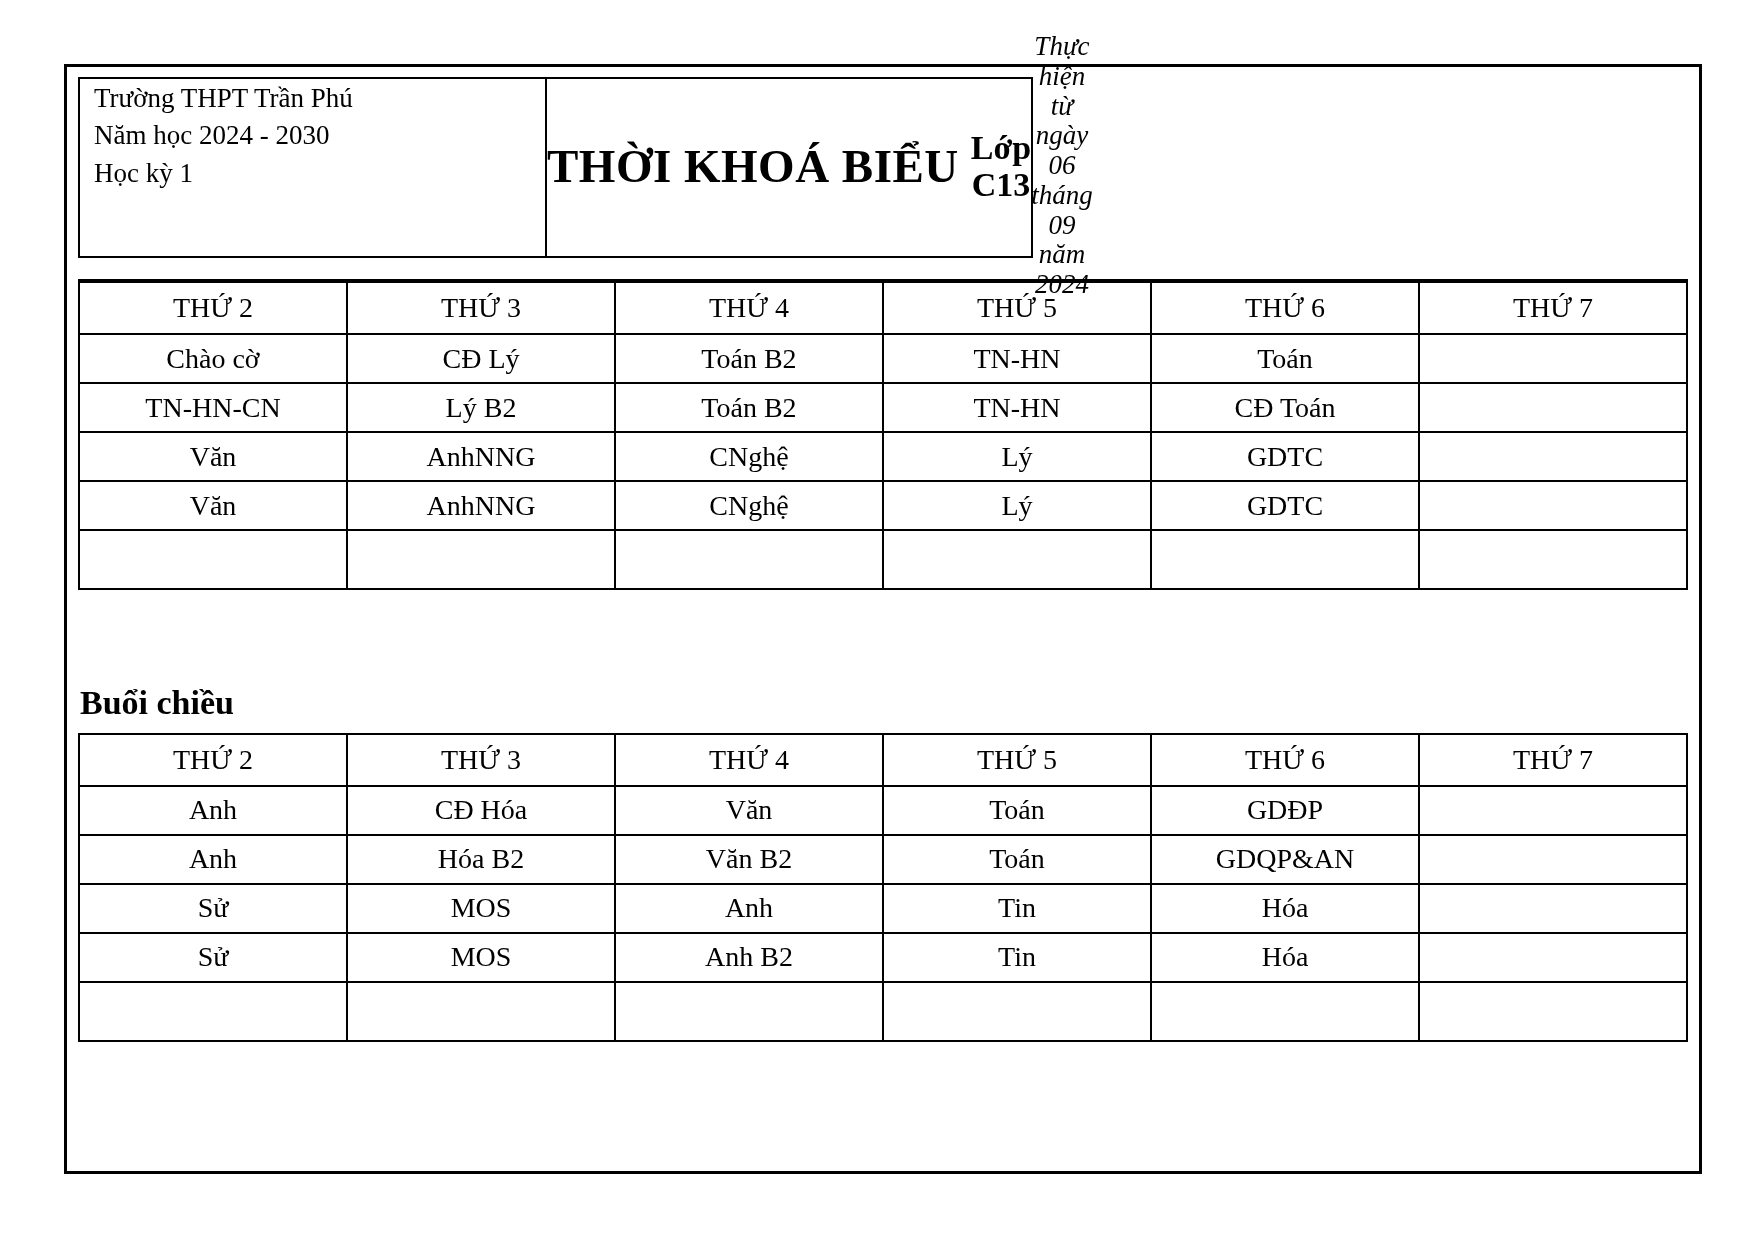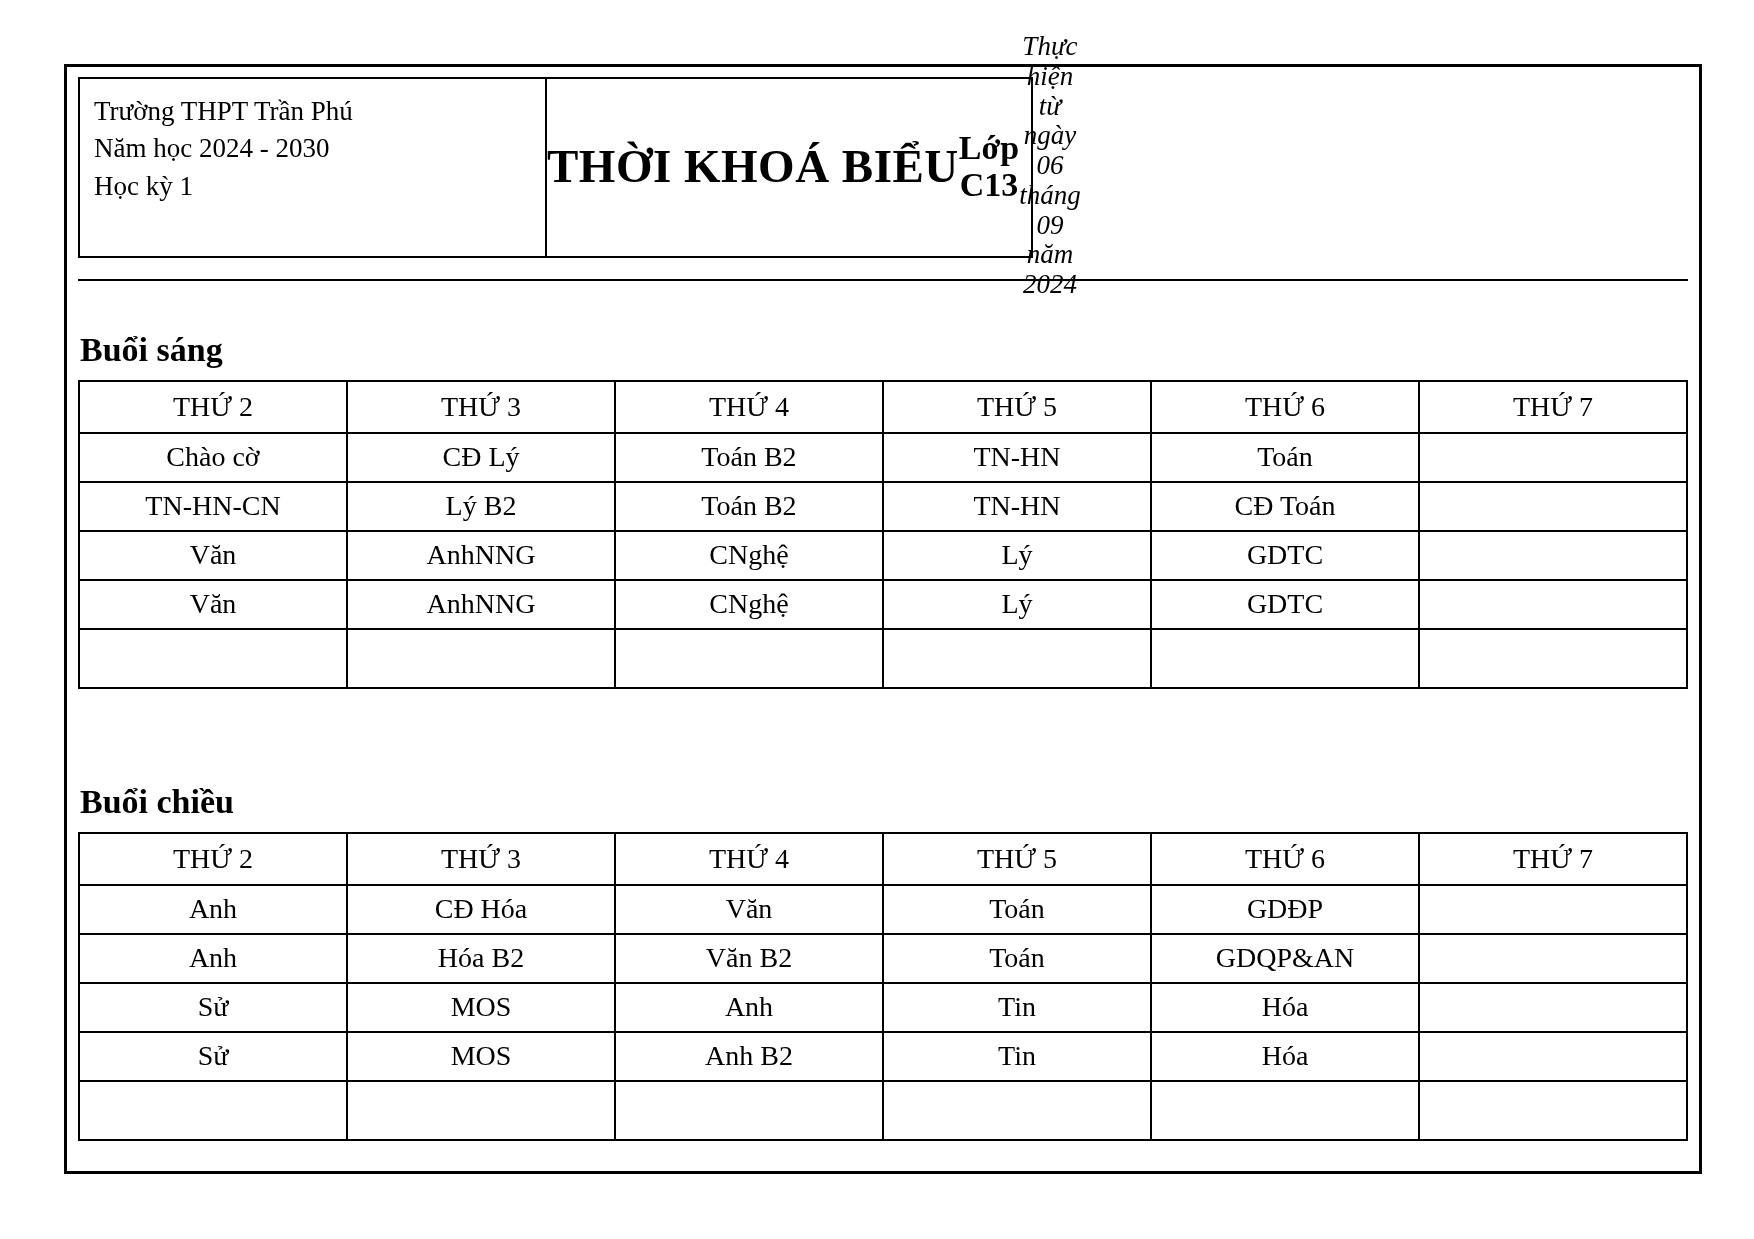--- a/index.html
+++ b/index.html
@@ -33,21 +33,21 @@
     box-sizing: border-box;
   }
   .hcell {
     border: 2px solid #000;
     box-sizing: border-box;
     height: 100%;
   }
   .hcell + .hcell { margin-left: -2px; }
   .h-left {
     width: 469px;
-    padding: 14px 14px;
+    padding: 1px 14px;
     font-size: 27px;
     line-height: 1.38;
   }
   .h-mid {
     width: 488px;
     display: flex;
     flex-direction: row;
     align-items: center;
     justify-content: space-between;
     text-align: center;
@@ -61,20 +61,21 @@
     font-size: 47px;
     font-weight: bold;
     line-height: 1.12;
     letter-spacing: 0.5px;
     white-space: nowrap;
   }
   .doc-class {
     font-size: 34px;
     font-weight: bold;
     line-height: 1.1;
+    margin-left: 12px;
   }
   .doc-date {
     font-size: 27px;
     font-style: italic;
     line-height: 1.1;
   }
   .sheet-number {
     position: absolute;
     top: 6px;
     right: 17px;
@@ -139,21 +140,20 @@
     </div>
     <div class="hcell h-mid">
       <div class="doc-title">THỜI KHOÁ BIỂU</div>
       <div class="doc-class">Lớp C13</div>
       <div class="doc-date">Thực hiện từ ngày 06 tháng 09 năm 2024</div>
     </div>
   </div>
 
   <hr class="divider">
 
-  <div class="section-heading">Buổi sáng</div>
   <table class="schedule">
     <thead>
       <tr>
           <th>THỨ 2</th>
           <th>THỨ 3</th>
           <th>THỨ 4</th>
           <th>THỨ 5</th>
           <th>THỨ 6</th>
           <th>THỨ 7</th>
         </tr>

